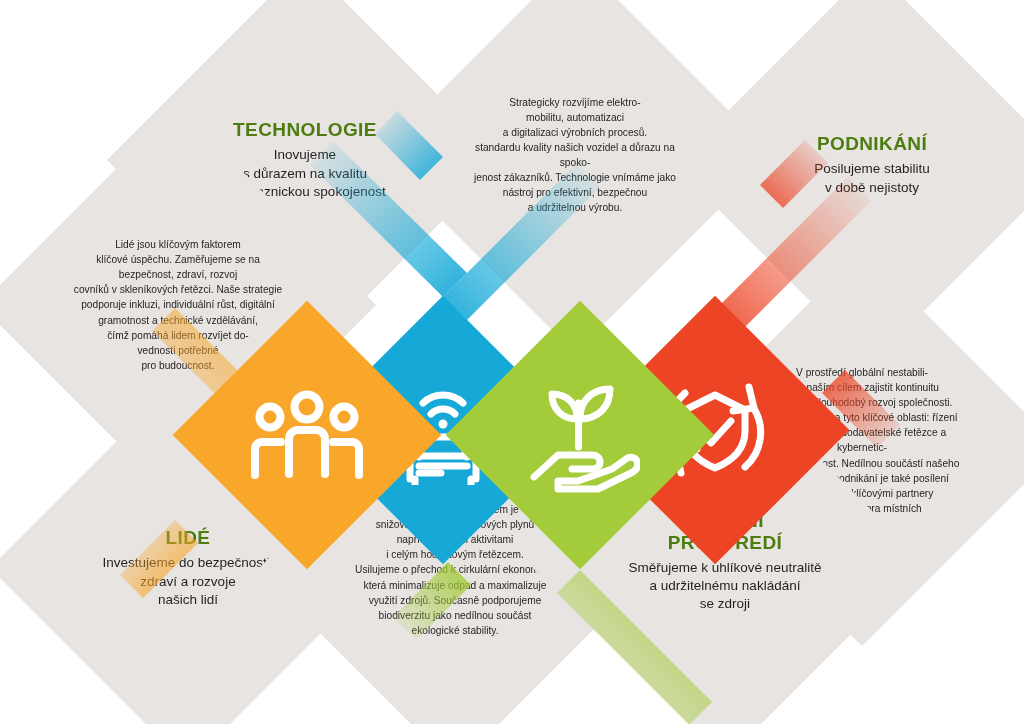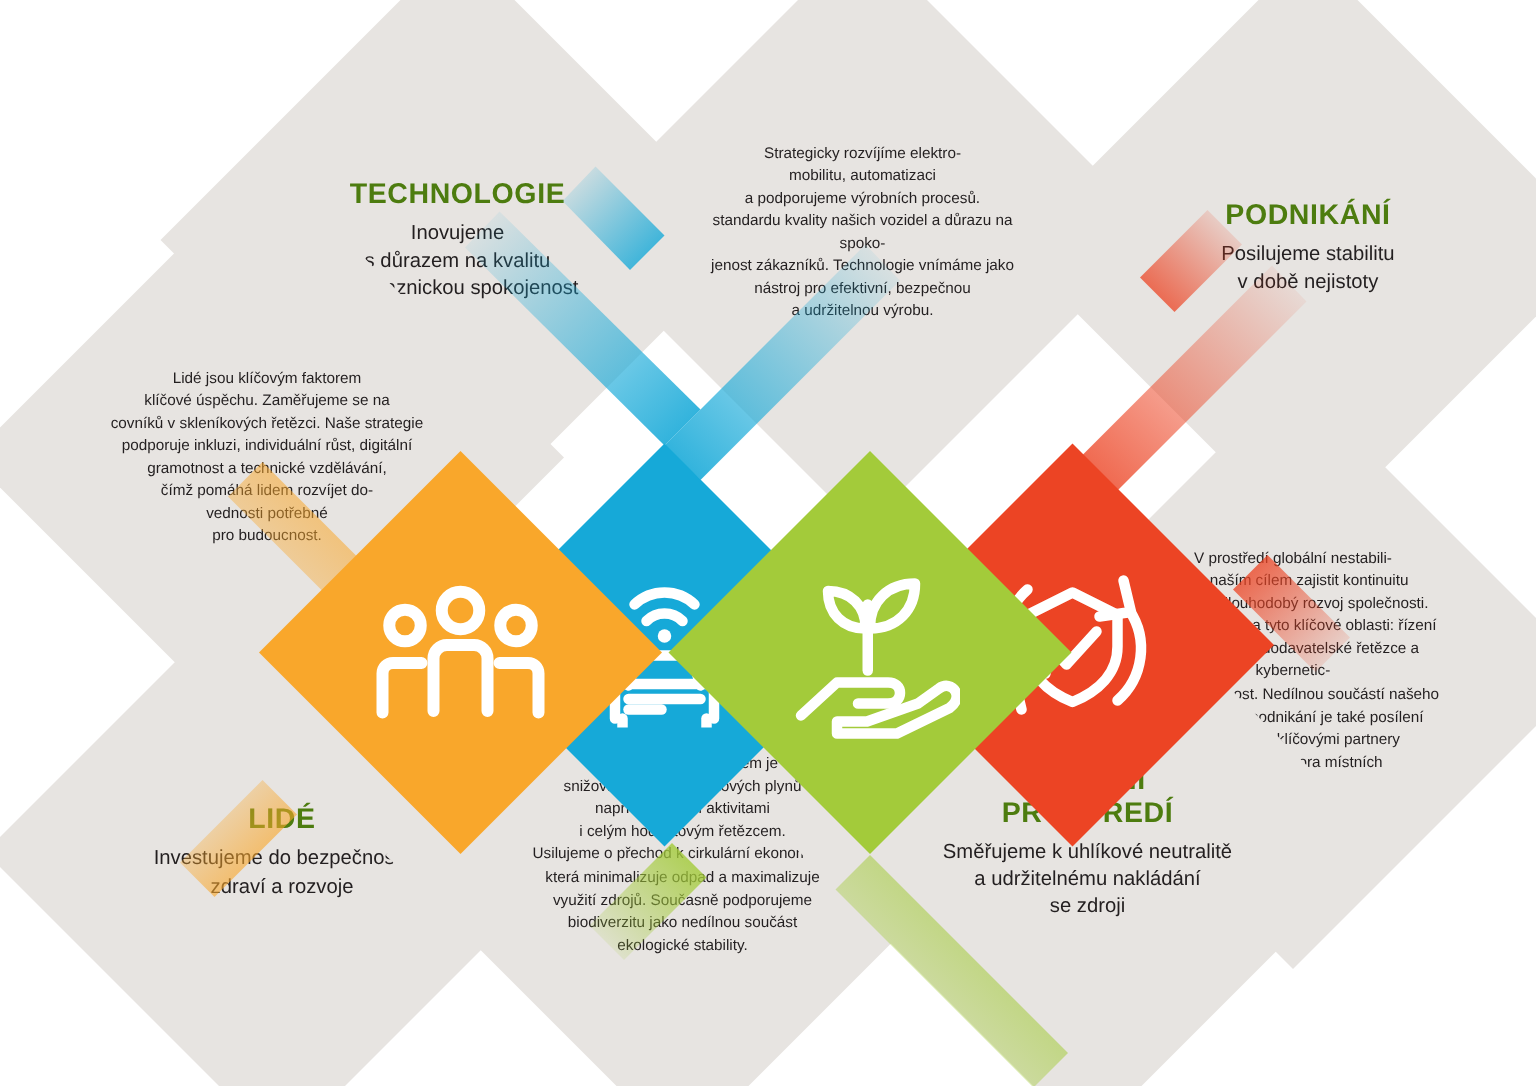--- a/index.html
+++ b/index.html
@@ -130,21 +130,21 @@
   </div>
 
   <div class="cell gray" style="left:435px; top:15px; width:280px; height:280px;">
     <div class="diamond">
       <div class="diamond-inner"></div>
     </div>
     <div class="cell-text">
       <div class="pad tile-body">
         <p>Strategicky rozvíjíme elektro-</p>
         <p>mobilitu, automatizaci</p>
-        <p>a podporujeme výrobních procesů.</p>
+        <p>a digitalizaci výrobních procesů.</p>
         <p>standardu kvality našich vozidel a důrazu na spoko-</p>
         <p>jenost zákazníků. Technologie vnímáme jako</p>
         <p>nástroj pro efektivní, bezpečnou</p>
         <p>a udržitelnou výrobu.</p>
       </div>
     </div>
   </div>
 
   <div class="cell gray" style="left:732px; top:25px; width:280px; height:280px;">
     <div class="diamond">
@@ -164,20 +164,21 @@
   </div>
 
   <div class="cell gray" style="left:38px; top:165px; width:280px; height:280px;">
     <div class="diamond">
       <div class="diamond-inner"></div>
     </div>
     <div class="cell-text">
       <div class="pad tile-body">
         <p>Lidé jsou klíčovým faktorem</p>
         <p>klíčové úspěchu. Zaměřujeme se na</p>
+        <p>bezpečnost, zdraví, rozvoj</p>
         <p>covníků v skleníkových řetězci. Naše strategie</p>
         <p>podporuje inkluzi, individuální růst, digitální</p>
         <p>gramotnost a technické vzdělávání,</p>
         <p>čímž pomáhá lidem rozvíjet do-</p>
         <p>vednosti potřebné</p>
         <p>pro budoucnost.</p>
       </div>
     </div>
   </div>
 
@@ -204,20 +205,21 @@
   <div class="cell gray" style="left:48px; top:428px; width:280px; height:280px;">
     <div class="diamond">
       <div class="diamond-inner"></div>
     </div>
     <div class="cell-text">
       <div class="pad">
         <div class="tile-title">LIDÉ</div>
         <div class="tile-sub">
           <div>Investujeme do bezpečnosti,</div>
           <div>zdraví a rozvoje</div>
+          <div>našich lidí</div>
         </div>
       </div>
     </div>
   </div>
 
   <div class="cell gray" style="left:315px; top:430px; width:280px; height:280px;">
     <div class="diamond">
       <div class="diamond-inner"></div>
     </div>
     <div class="cell-text">

